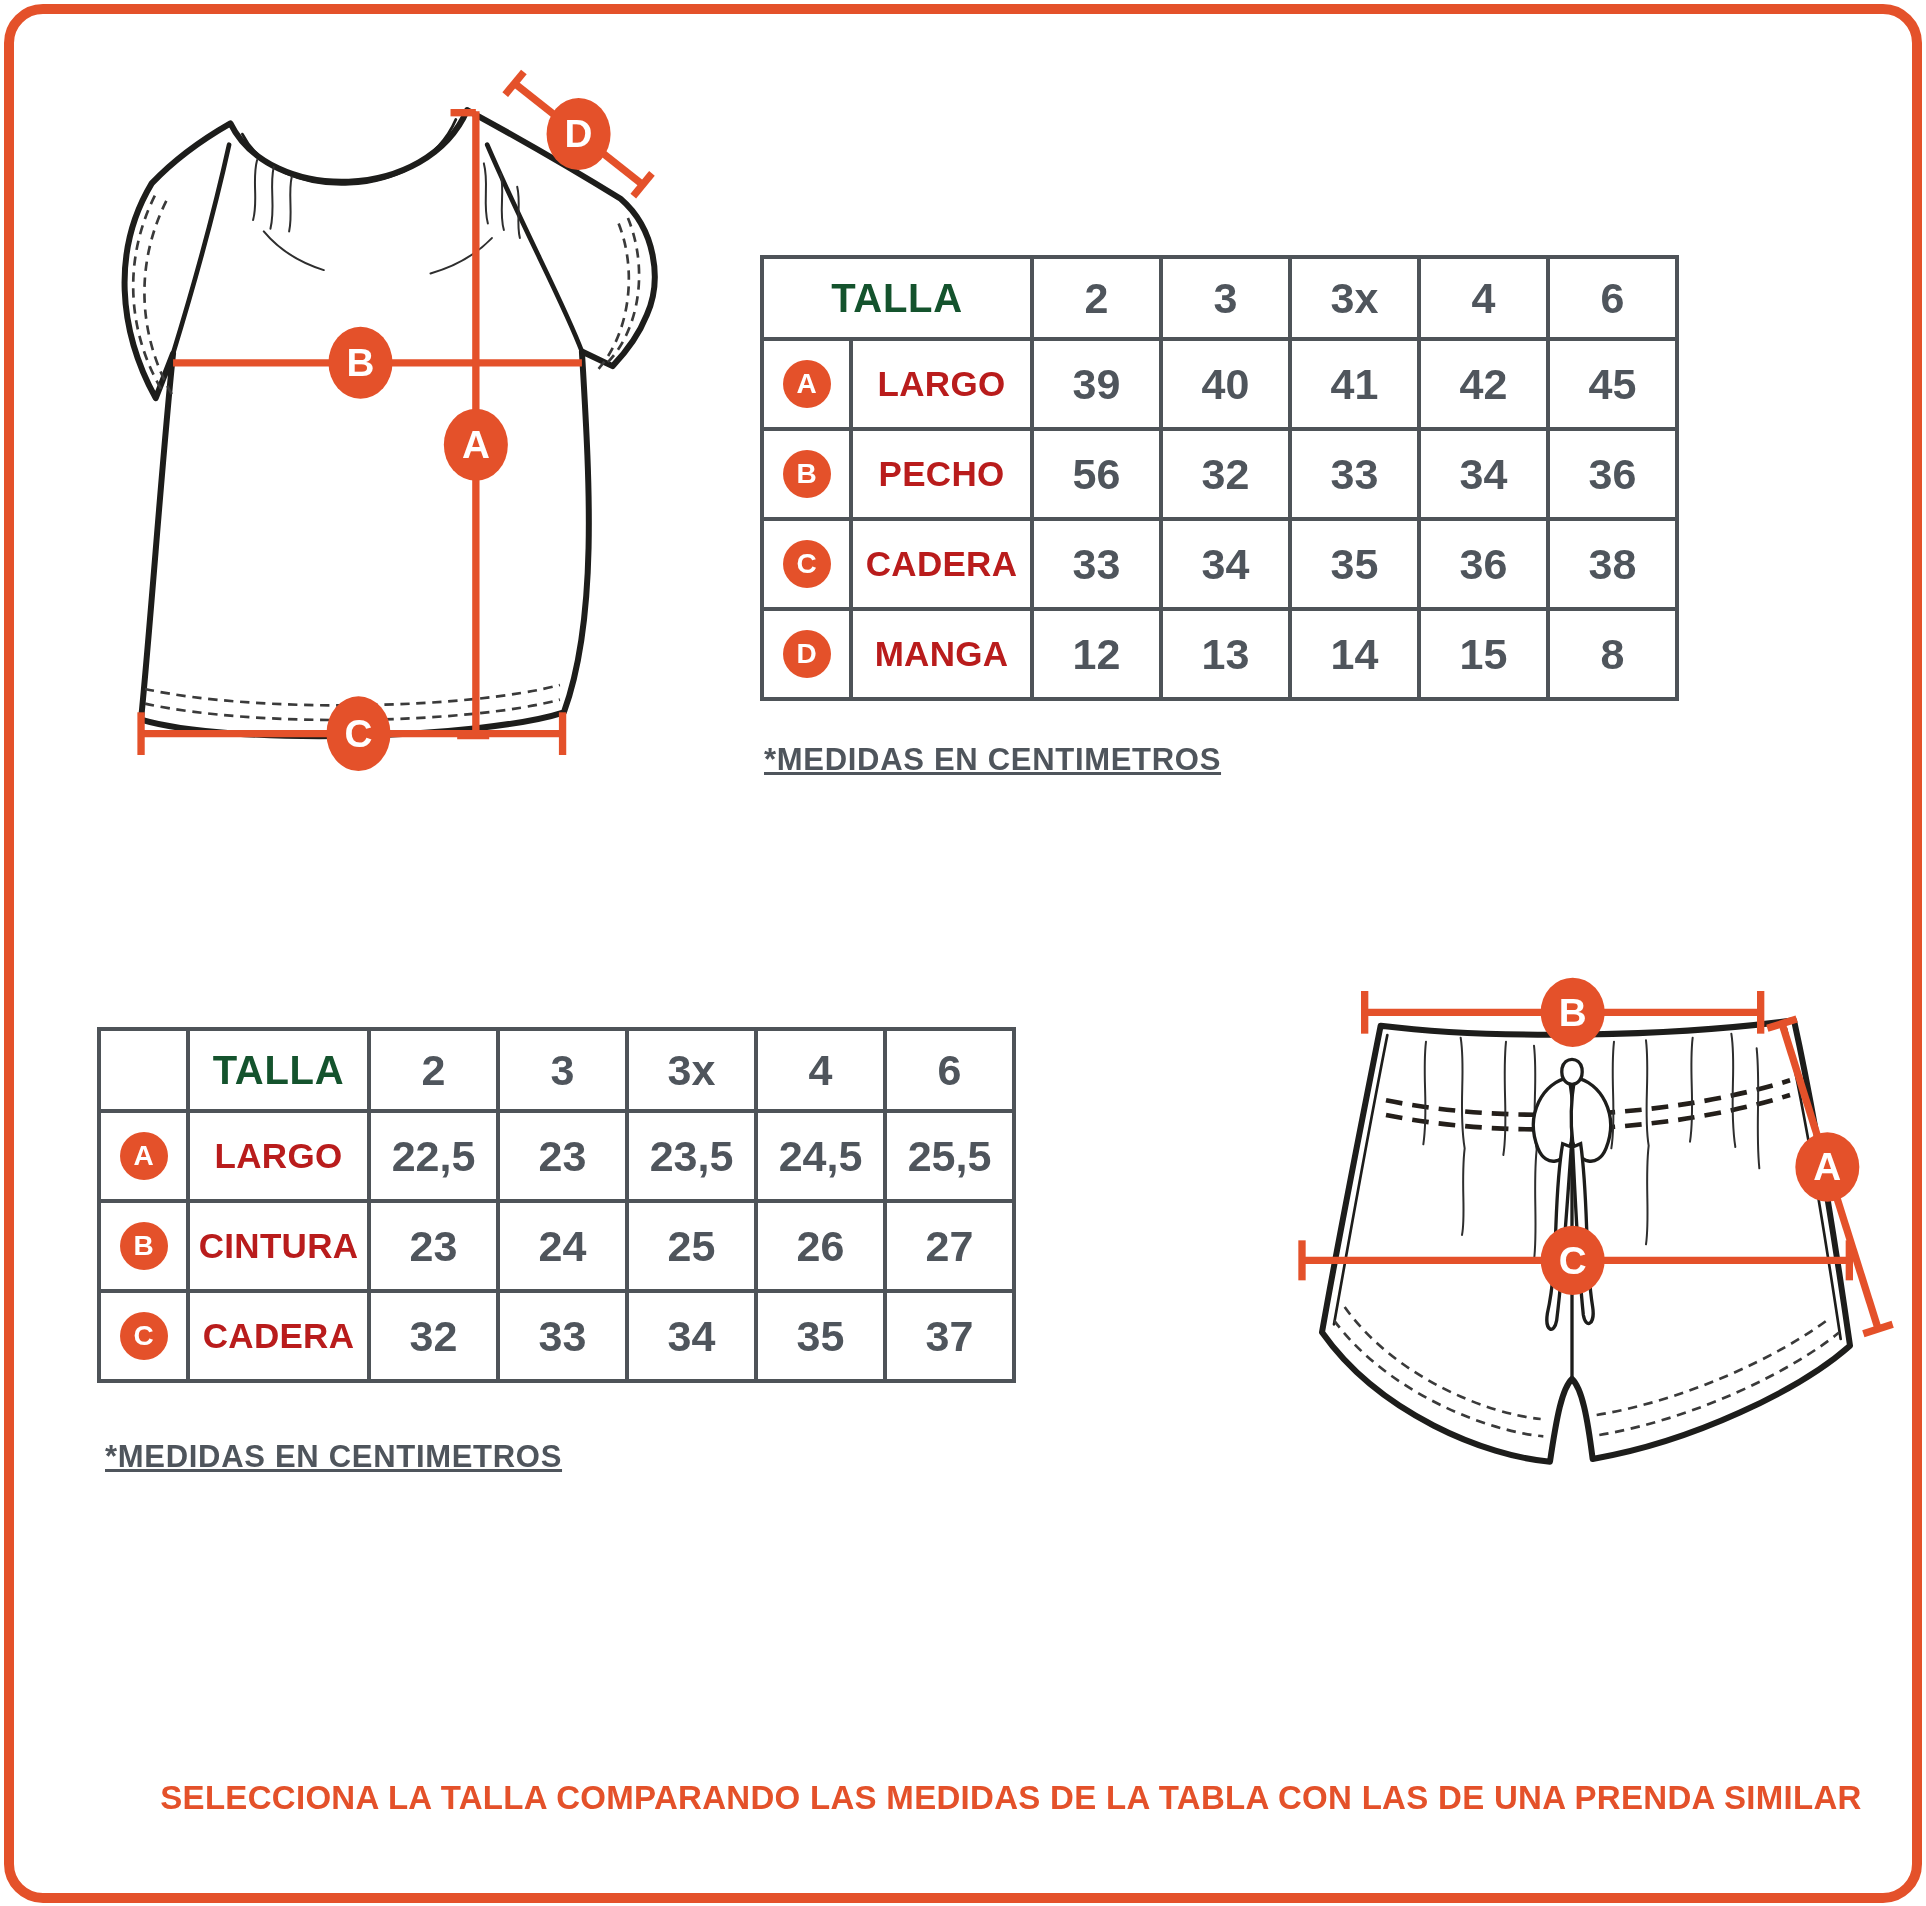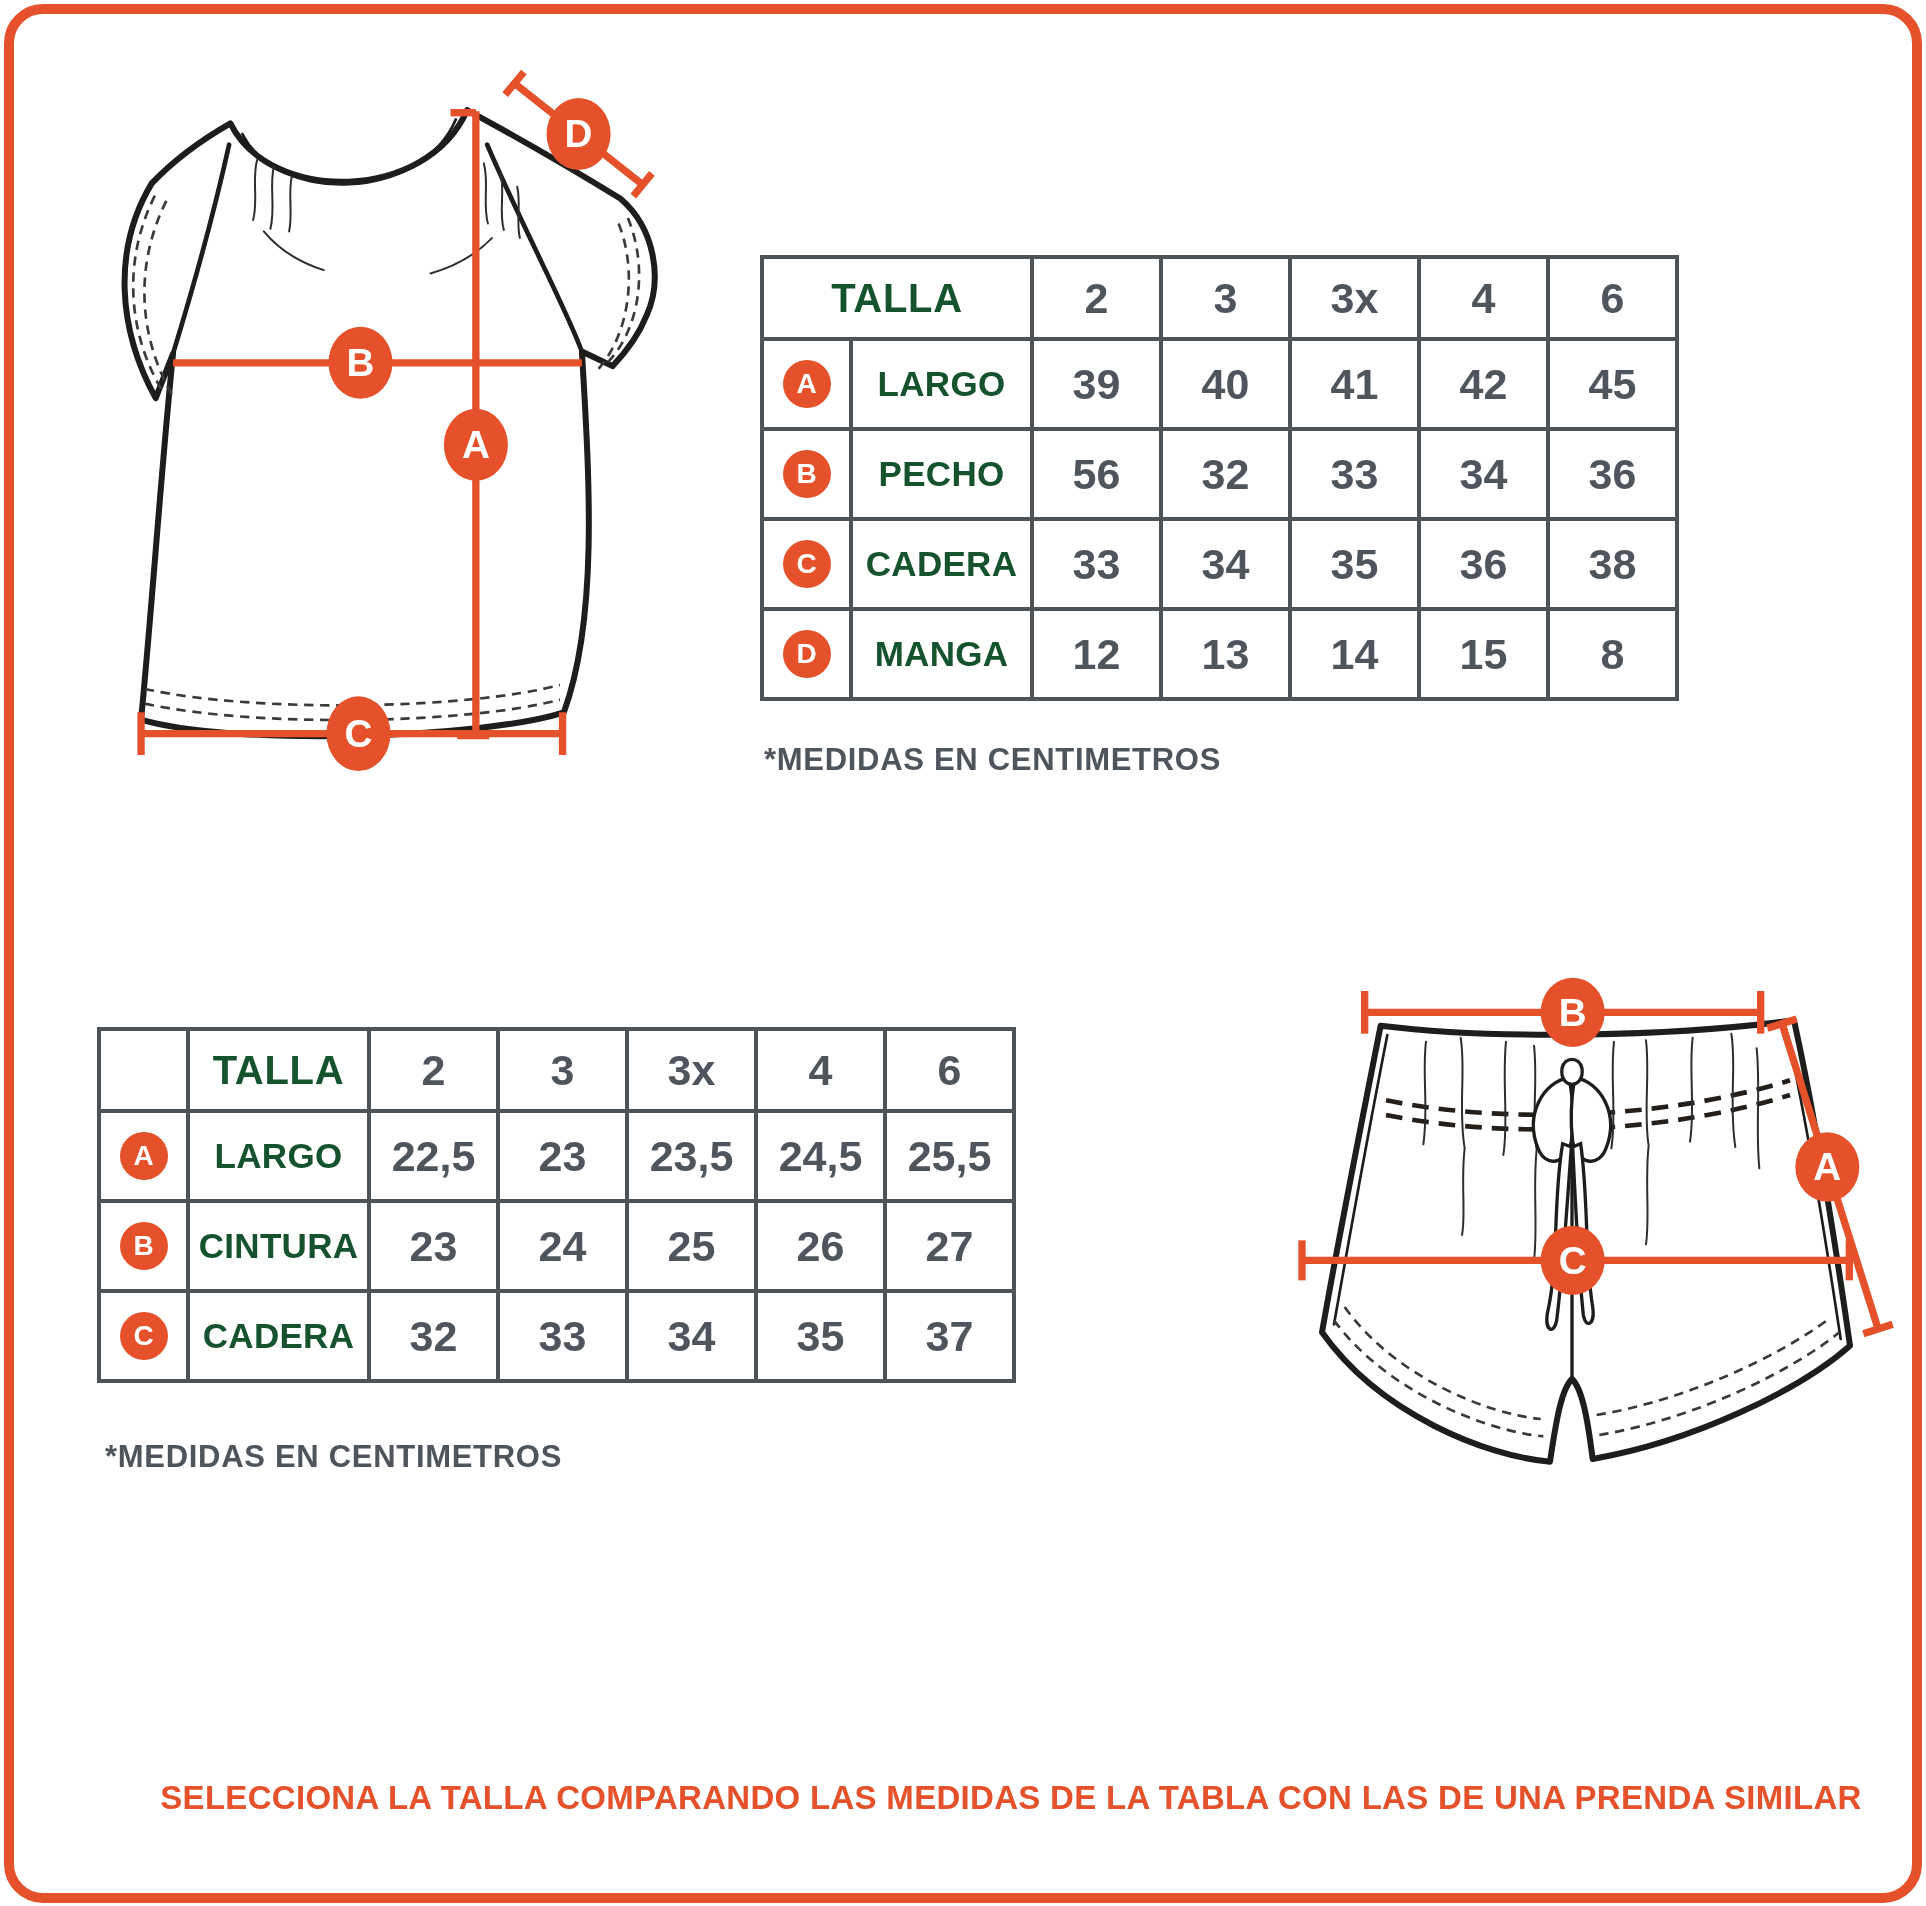--- a/index.html
+++ b/index.html
@@ -27,24 +27,24 @@
     background:#ffffff;padding:0;
   }
   td.hdr{background:var(--yellow);color:#14532d;font-weight:bold;font-size:40px;letter-spacing:0.7px;}
   td.hdr-num{background:var(--yellow);color:var(--num);font-weight:bold;font-size:43px;}
   td.letter-cell{background:#ffffff;}
   .letter-chip{
     display:inline-block;width:48px;height:48px;border-radius:50%;
     background:var(--accent);color:#ffffff;font-weight:bold;font-size:28px;line-height:48px;
     text-align:center;
   }
-  td.label-cell{text-align:left;padding-left:28px;font-weight:bold;font-size:35px;color:#14532d;letter-spacing:0.3px;}
+  td.label-cell{text-align:left;padding-left:28px;font-weight:bold;font-size:35px;color:#b91c1c;letter-spacing:0.3px;}
   td.val{font-size:43px;font-weight:bold;color:var(--num);}
   .note{
-    position:absolute;font-size:31px;font-weight:bold;color:var(--num);letter-spacing:0.7px;
+    position:absolute;font-size:31px;font-weight:bold;color:var(--num);letter-spacing:0.7px;text-decoration:underline;
   }
   
   .footer-line{
     position:absolute;left:0;width:100%;text-align:center;color:var(--accent);font-weight:bold;padding-left:48px;
   }
   .footer-line.l1{top:1779px;font-size:33px;letter-spacing:0.3px;}
   .footer-line.l2{top:1833px;font-size:28px;letter-spacing:0.3px;}
   
   svg.garment{position:absolute;overflow:visible;}
   .outline{fill:#ffffff;stroke:var(--ink);stroke-width:9;stroke-linejoin:round;stroke-linecap:round;}

